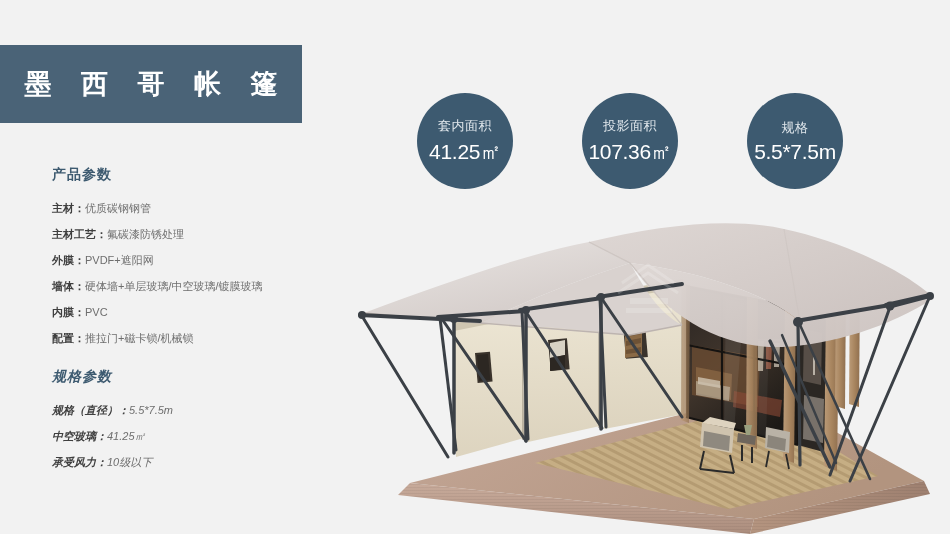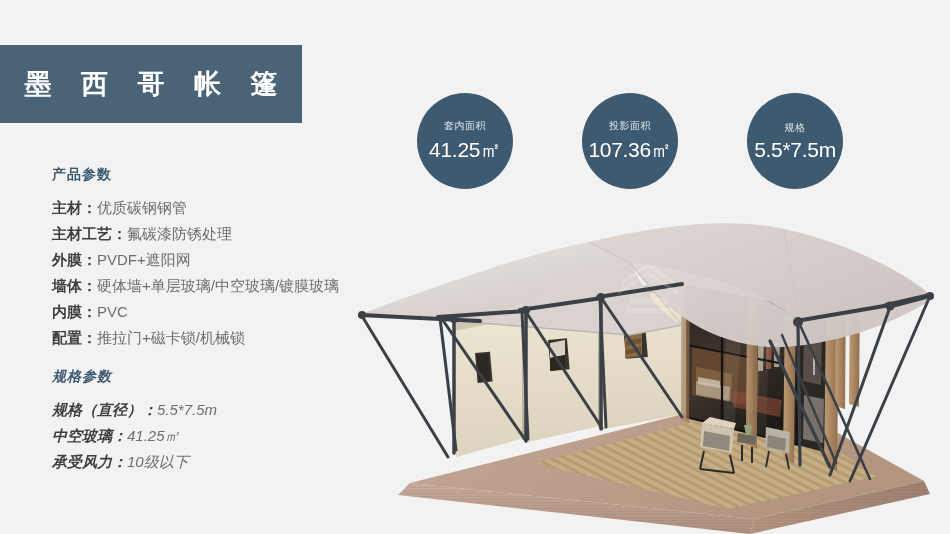--- a/index.html
+++ b/index.html
@@ -24,33 +24,33 @@
 
   
   .spec-block{ position:absolute; left:52px; }
   .spec-block.product{ top:166px; }
   .spec-block.size{ top:368px;font-style:italic; }
   .spec-heading{
     color:#3d5a70; font-size:14px; font-weight:bold;
     letter-spacing:1px; margin-bottom:11px;
   }
   .spec-row{
-    font-size:15px; line-height:26px; white-space:nowrap;
+    font-size:11px; line-height:26px; white-space:nowrap;
     color:#6e6e6e;
   }
   .spec-row .k{ color:#3f3f3f; font-weight:bold; }
   .spec-row .v{ color:#6e6e6e; font-weight:normal; }
 
   
   .stat-circle{
     position:absolute; width:96px; height:96px; border-radius:50%;
     background:#3d5a70; color:#fff;
     display:flex; flex-direction:column; align-items:center; justify-content:center;
   }
-  .stat-circle .lbl{ font-size:10px; color:#dfe6eb; margin-bottom:3px; letter-spacing:.5px;}
+  .stat-circle .lbl{ font-size:13px; color:#dfe6eb; margin-bottom:3px; letter-spacing:.5px;}
   .stat-circle .val{ font-size:21px; letter-spacing:-.3px; white-space:nowrap;}
   #c0{ left:417px; top:93px; }
   #c1{ left:582px; top:93px; }
   #c2{ left:747px; top:93px; }
 
   
   .tent-figure{ position:absolute; left:330px; top:195px; width:620px; height:339px; }
   .tent-figure svg{ display:block; width:100%; height:100%; }
 </style>
 </head>

